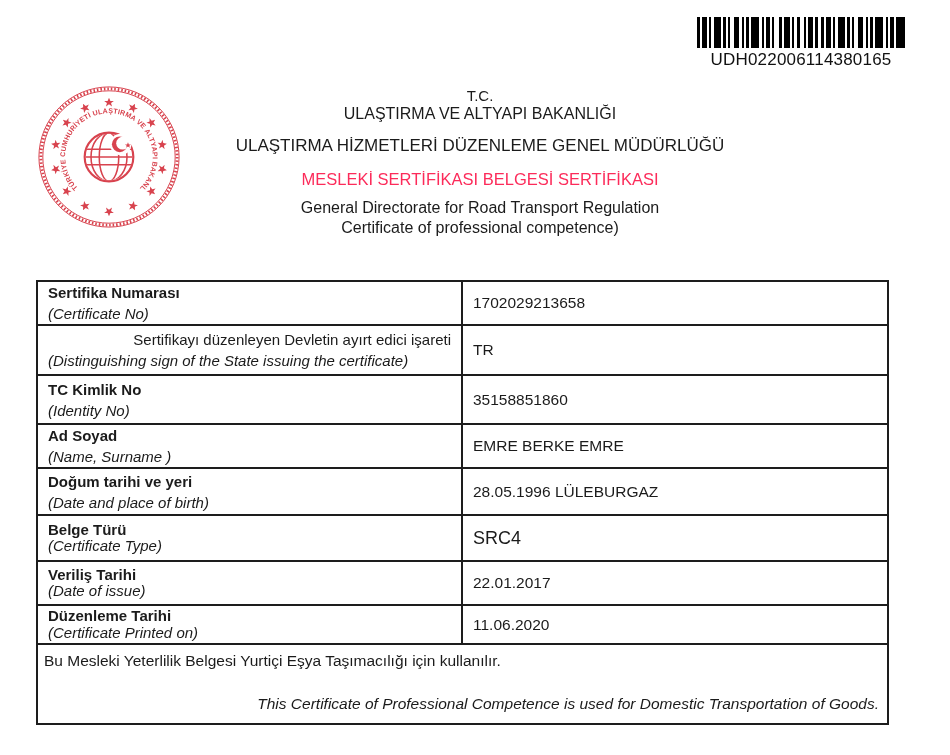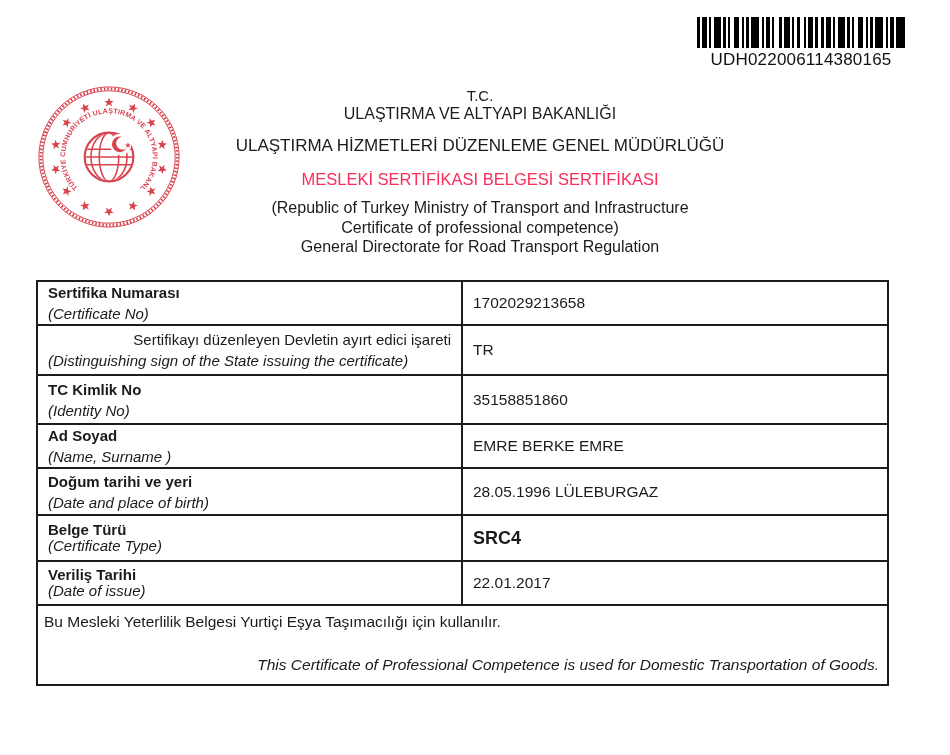--- a/index.html
+++ b/index.html
@@ -34,21 +34,21 @@
     border-collapse:collapse; table-layout:fixed;
   }
   .cert-table td { border:2px solid #1d1d1d; padding:0 10px; vertical-align:middle; }
   .col-label { width:425px; }
   .lbl-tr { font-weight:bold; font-size:15px; }
   .lbl-tr.plain { font-weight:normal;text-align:right; }
   .lbl-en { font-style:italic; font-size:15px; }
   tr.tall .lbl-tr, tr.tall .lbl-en { line-height:21px; }
   tr.tight .lbl-tr, tr.tight .lbl-en { line-height:16.5px; }
   .value-cell { font-size:15.5px; padding-left:11px; }
-  .value-cell.big { font-weight:bold; font-size:18px; }
+  .value-cell.big { font-weight:normal; font-size:18px; }
   tr.r0{height:42px} tr.r1{height:50px} tr.r2{height:49px} tr.r3{height:42px}
   tr.r4{height:47px} tr.r5{height:46px} tr.r6{height:44px} tr.r7{height:39px}
   tr.rfoot{height:80px}
   .footer-cell { vertical-align:top !important; padding:6px 8px 0 6px !important; }
   .foot-tr { margin:0; font-size:15.5px; line-height:19px; }
   .foot-en { margin:24px 0 0 0; font-style:italic; font-size:15.5px; line-height:19px;text-align:right; }
 </style>
 </head>
 <body>
 
@@ -109,23 +109,22 @@
     <circle class="wh" cx="89" cy="60.8" r="6.6"></circle>
     <use href="#star" class="fl" transform="translate(94.5 63) scale(0.62)"></use>
   </svg>
 
   <div class="header">
     <div class="h-tc">T.C.</div>
     <div class="h-ministry">ULAŞTIRMA VE ALTYAPI BAKANLIĞI</div>
     <div class="h-directorate">ULAŞTIRMA HİZMETLERİ DÜZENLEME GENEL MÜDÜRLÜĞÜ</div>
     <div class="h-title-red">MESLEKİ SERTİFİKASI BELGESİ SERTİFİKASI</div>
     <div class="h-en">
-      <div>(Republic of Turkey Ministry of Transport and Infrastructure</div>
+      <div>General Directorate for Road Transport Regulation</div>
       <div>Certificate of professional competence)</div>
-      <div>General Directorate for Road Transport Regulation</div>
     </div>
   </div>
 
   <table class="cert-table">
     <colgroup>
         <col class="col-label">
         <col>
       </colgroup>
     <tbody>
       <tr class="tall r0">
@@ -170,20 +169,27 @@
         </td>
         <td class="value-cell big">SRC4</td>
       </tr>
       <tr class="tight r6">
         <td>
           <div class="lbl-tr">Veriliş Tarihi</div>
           <div class="lbl-en">(Date of issue)</div>
         </td>
         <td class="value-cell">22.01.2017</td>
       </tr>
+      <tr class="tight r7">
+        <td>
+          <div class="lbl-tr">Düzenleme Tarihi</div>
+          <div class="lbl-en">(Certificate Printed on)</div>
+        </td>
+        <td class="value-cell">11.06.2020</td>
+      </tr>
       <tr class="rfoot">
         <td class="footer-cell" colspan="2">
           <p class="foot-tr">Bu Mesleki Yeterlilik Belgesi Yurtiçi Eşya Taşımacılığı için kullanılır.</p>
           <p class="foot-en">This Certificate of Professional Competence is used for Domestic Transportation of Goods.</p>
         </td>
       </tr>
     </tbody>
   </table>
 
 </div>

